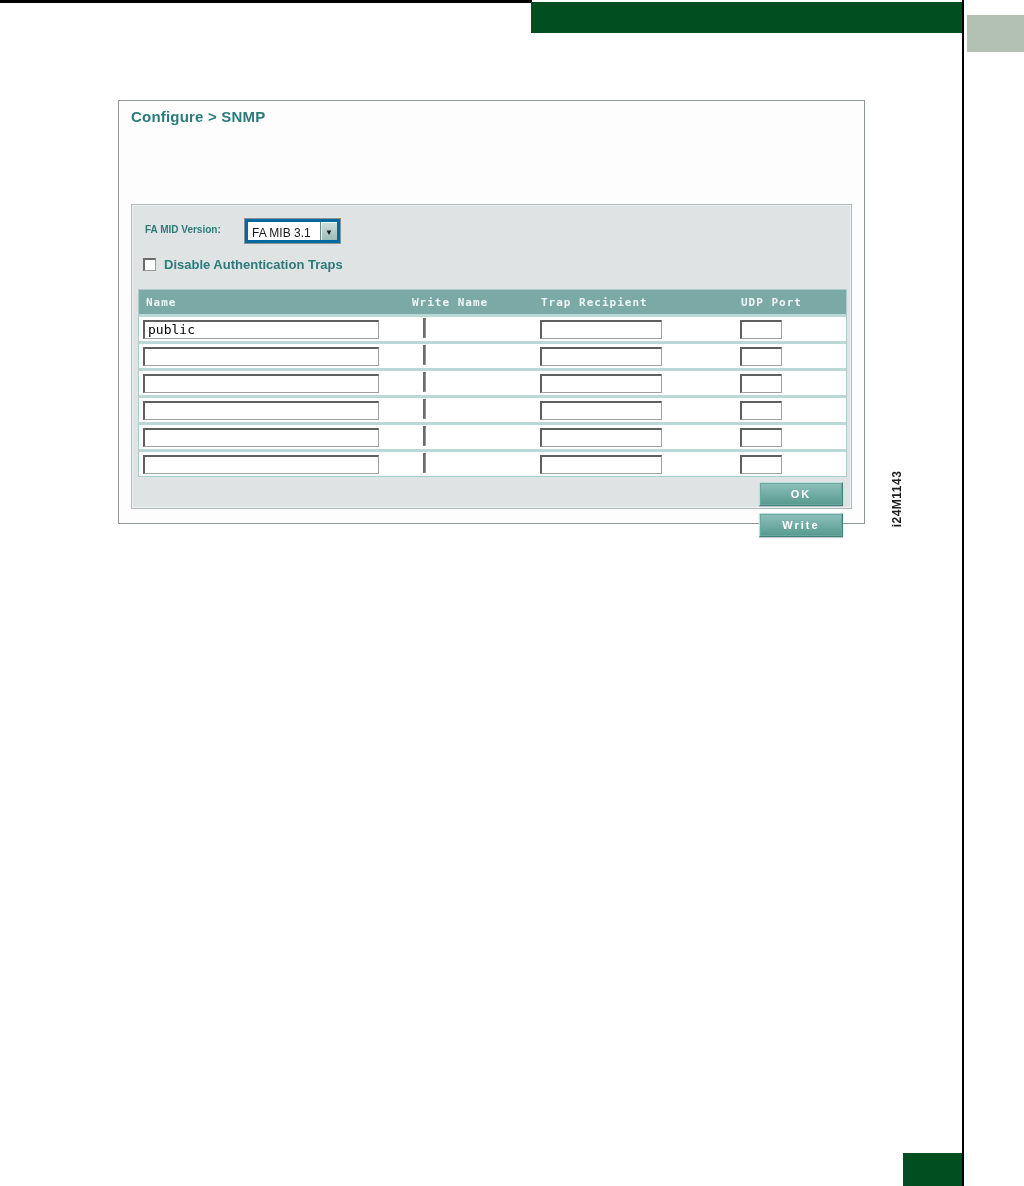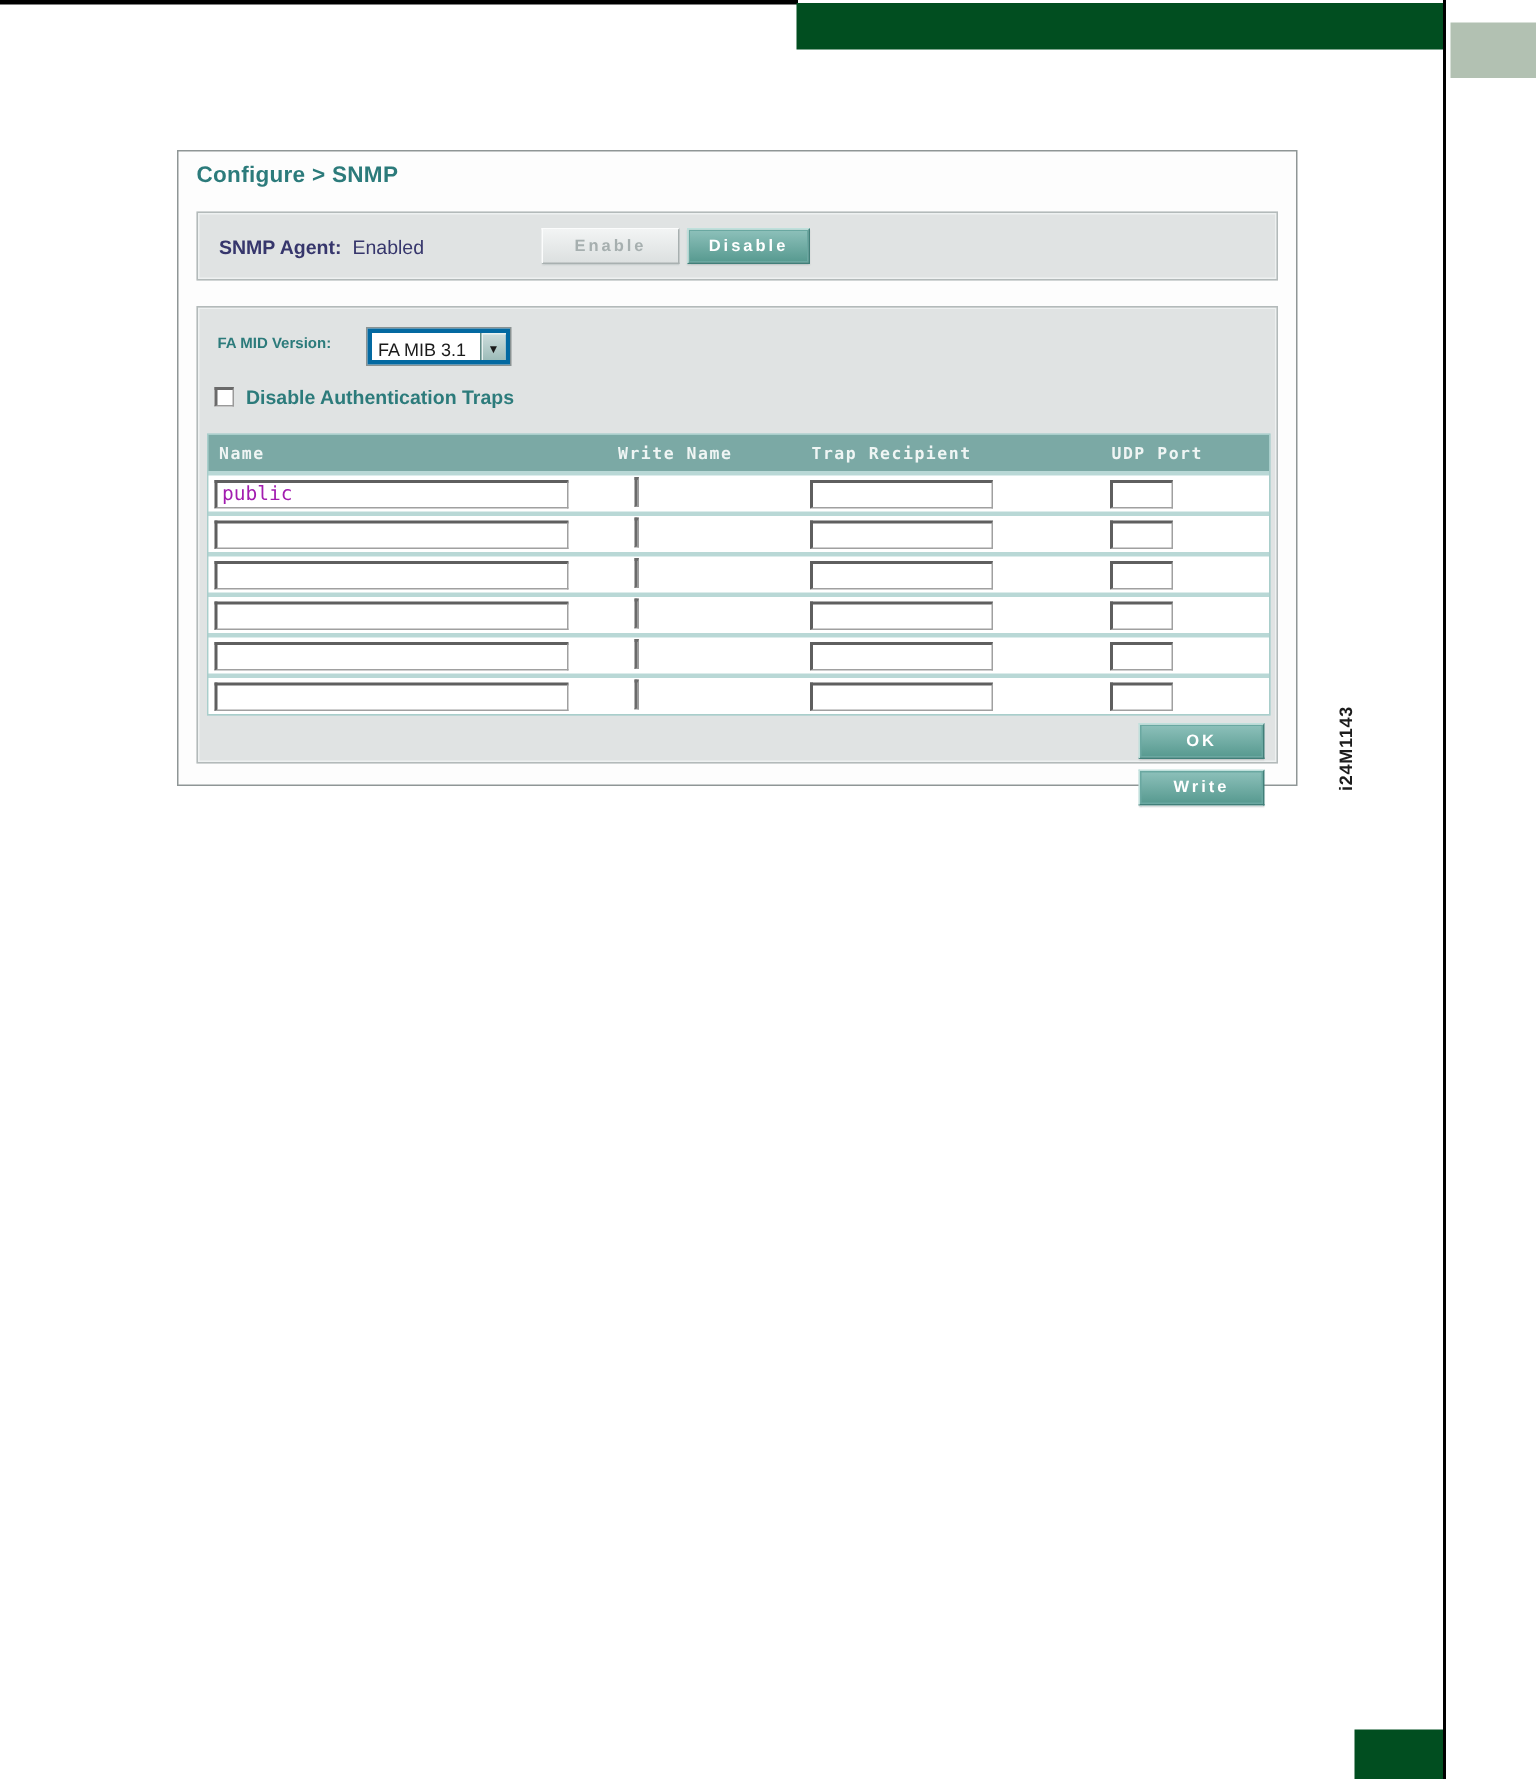--- a/index.html
+++ b/index.html
@@ -66,21 +66,21 @@
   .tbl-row { display:grid; grid-template-columns:255px 130px 192px 132px; align-items:center; }
   .tbl-head { background:#7ba9a5; height:24px; margin:0; }
   .tbl-head .hcell { font-family:"DejaVu Sans Mono", monospace; font-size:11px; font-weight:bold;
                      color:#eff5f4; letter-spacing:1px; white-space:nowrap; }
   .hcell.c-name { padding-left:7px; } .hcell.c-auth { padding-left:18px; }
   .hcell.c-trap { padding-left:17px; } .hcell.c-udp { padding-left:25px; }
   .tbl-body-row { background:#fff; height:24px; margin-top:3px; }
 
   .field { height:19px; background:#fff; border:1px solid #a0a0a0;
            border-top:2px solid #5f5f5f; border-left:2px solid #5f5f5f;
-           font-family:"DejaVu Sans Mono", monospace; font-size:13px; color:#a21caf; padding:0 3px; }
+           font-family:"DejaVu Sans Mono", monospace; font-size:13px; color:#000000; padding:0 3px; }
   .f-name { width:236px; margin-left:4px; }
   .f-trap { width:122px; margin-left:16px; }
   .f-udp  { width:42px;  margin-left:24px; }
   .cell-auth .checkbox { margin-left:29px; }
 
   
   .actions { position:absolute; right:8px; top:277px; display:flex; gap:7px;flex-direction:column; }
   .actions .btn { position:static; width:84px; }
 </style>
 </head>
@@ -90,26 +90,20 @@
 <div class="header-bar"></div>
 <div class="side-tab"></div>
 <div class="right-rule"></div>
 <div class="bottom-block"></div>
 <div class="figure-caption">i24M1143</div>
 
 <div class="shot">
 
   <div class="app-title">Configure &gt; SNMP</div>
 
-  <div class="panel panel-agent">
-    <span class="agent-label">SNMP Agent:</span>
-    <span class="agent-status">Enabled</span>
-    <button class="btn btn-disabled btn-enable">Enable</button>
-    <button class="btn btn-teal btn-disable">Disable</button>
-  </div>
 
   <div class="panel panel-main">
 
     <span class="mib-label">FA MID Version:</span>
     <div class="dropdown">
       <span class="dropdown-value">FA MIB 3.1</span>
       <span class="dropdown-arrow">▼</span>
     </div>
 
     <div class="traps-row">

